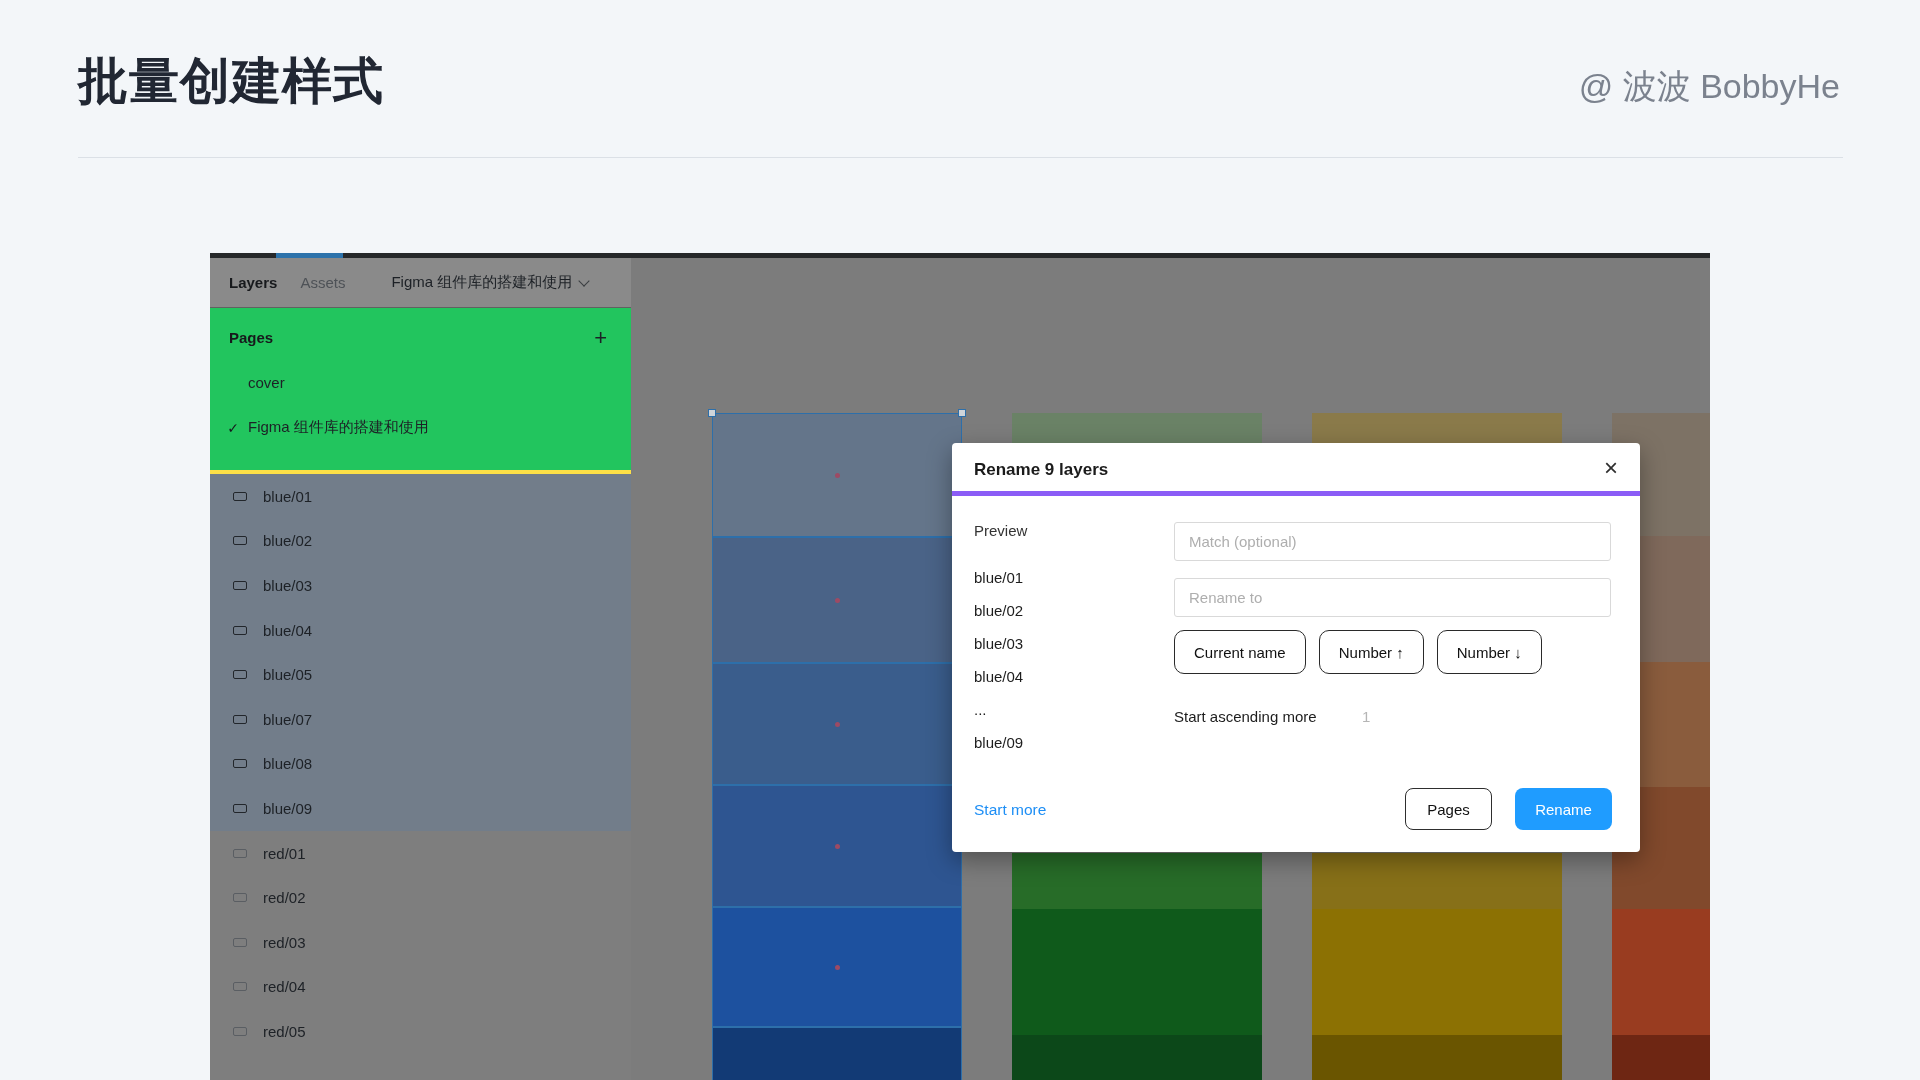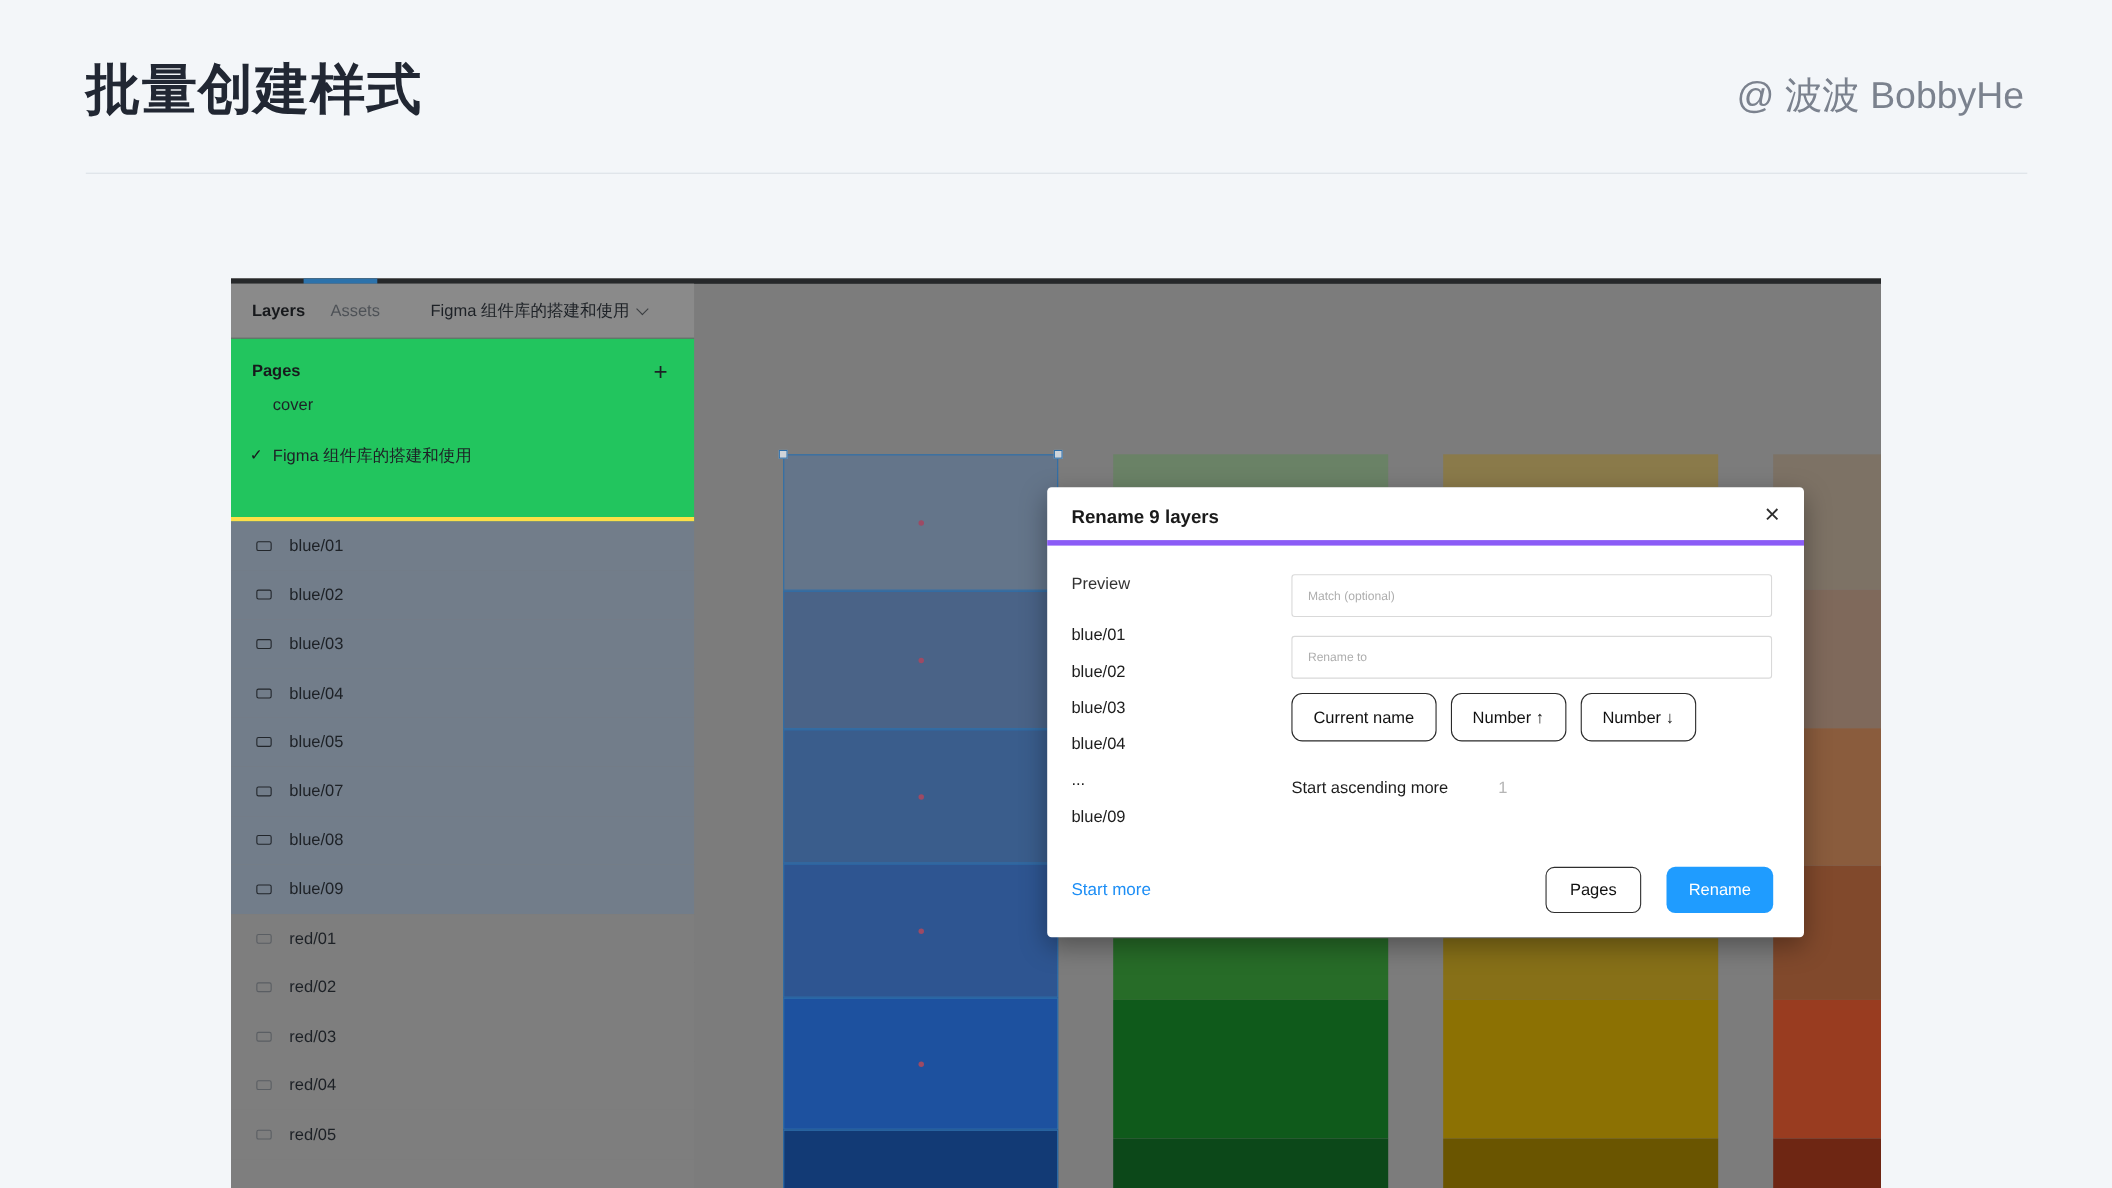--- a/index.html
+++ b/index.html
@@ -48,21 +48,21 @@
   .pages-section {
     background:#22c55e; border-bottom:4px solid #fde047; padding:7px 0 20px 0;
   }
   .pages-head {
     height:45px; display:flex; align-items:center; justify-content:space-between;
     padding:0 24px 0 19px; font-size:15px;
   }
   .pages-head .lbl { font-weight:bold; color:#17191c; }
   .plus { font-size:22px; color:#1d2126; line-height:20px; cursor:default; }
   .page-item {
-    height:45px; display:flex; align-items:flex-start; font-size:15px; color:#1d2126;
+    height:45px; display:flex; align-items:center; font-size:15px; color:#1d2126;
   }
   .page-item .check { width:30px; text-align:center; margin-left:8px; font-size:14px; color:#17191c; }
   .page-item .nocheck { width:30px; margin-left:8px; }
   .layer-row {
     height:44.6px; display:flex; align-items:center; font-size:15px; color:#1d2126;
   }
   .layer-row.sel { background:#727d8a; }
   .layer-row.unsel { background:#7e7e7e; }
   .l-icon {
     width:14px; height:9px; border:1.5px solid #22262b; border-radius:2px;
@@ -96,21 +96,21 @@
   .m-close {
     position:absolute; right:22px; top:11px; font-size:24px; color:#2e2e2e;
     line-height:28px; cursor:default; font-weight:normal;
   }
   .m-preview-label { position:absolute; left:22px; top:79px; color:#333333; }
   .m-preview-list { position:absolute; left:22px; top:118px; }
   .m-preview-list .pi { height:33px; display:flex; align-items:center; color:#1d1d1d; }
   .m-input {
     position:absolute; left:222px; width:437px; height:39px;
     border:1px solid #d9d9d9; border-radius:3px; background:#fff;
-    font-family:inherit; font-size:11px; padding:0 14px; color:#1d1d1d; outline:none;
+    font-family:inherit; font-size:15px; padding:0 14px; color:#1d1d1d; outline:none;
   }
   .m-input::placeholder { color:#aeaeae; }
   .m-input.match { top:79px; }
   .m-input.rename { top:135px; }
   .m-tokens { position:absolute; left:222px; top:187px; display:flex; gap:13px; }
   .token-btn {
     height:44px; border:1.5px solid #2a2a2a; border-radius:10px; background:#fff;
     font-family:inherit; font-size:15px; color:#111; padding:0 19px; cursor:default;
   }
   .m-start-label { position:absolute; left:222px; top:265px; color:#1d1d1d; }

